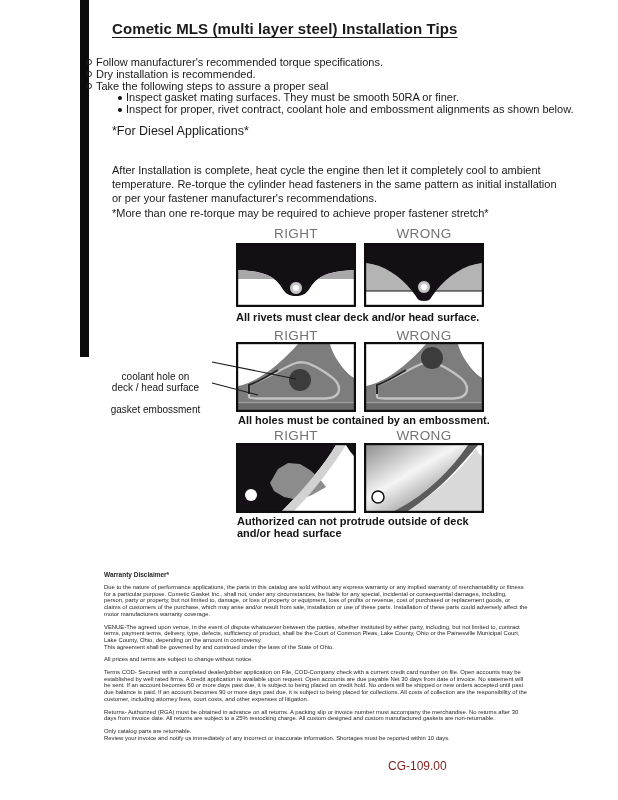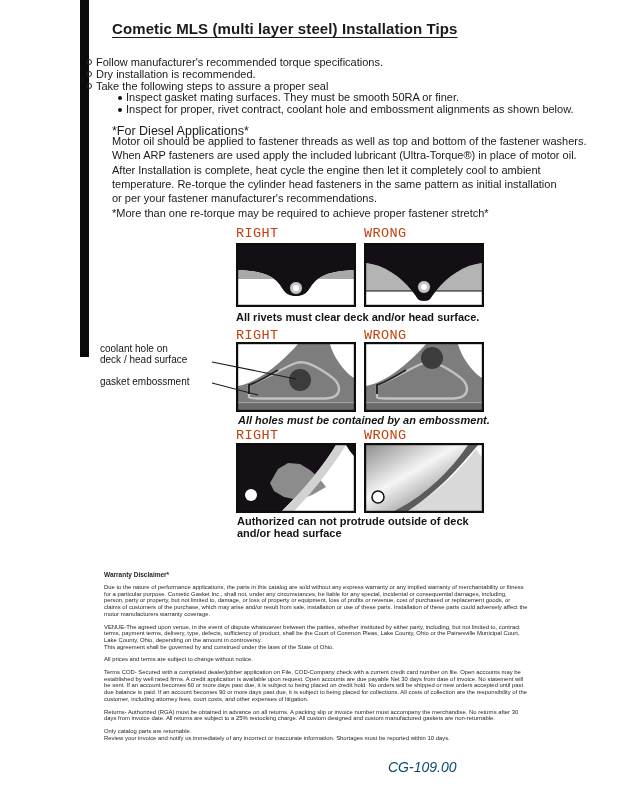--- a/index.html
+++ b/index.html
@@ -11,63 +11,59 @@
   .intro{position:absolute;left:86px;top:44px;font-size:11px;line-height:11.8px;margin-top:13px;}
   .b{white-space:nowrap;}
   .b.sub{margin-left:32px;}
   .dot-o{display:inline-block;width:4px;height:4px;border:1px solid #222;border-radius:50%;
          margin-right:4px;vertical-align:1px;}
   .dot-f{display:inline-block;width:4px;height:4px;background:#111;border-radius:50%;
          margin-right:4px;vertical-align:1px;}
   .diesel-h{position:absolute;left:112px;top:124px;margin:0;font-size:12.5px;font-weight:normal;}
   .para{position:absolute;left:112px;font-size:11px;line-height:14.2px;white-space:nowrap;}
   .p1{top:134px;} .p2{top:163px;} .p3{top:206px;text-align:center;}
-  .r-label{position:absolute;width:120px;text-align:left;font-size:13.5px;letter-spacing:0.4px;color:#c2410c;font-family:Liberation Mono, monospace;}
+  .r-label{position:absolute;width:120px;text-align:center;font-size:13.5px;letter-spacing:0.4px;color:#737373;}
   .dbox{position:absolute;width:120px;}
   .cap{position:absolute;font-size:11px;font-weight:bold;color:#141414;}
   .row1-l{left:236px;top:226px;} .row1-r{left:364px;top:226px;}
   .row2-l{left:236px;top:328px;} .row2-r{left:364px;top:328px;}
   .row3-l{left:236px;top:428px;} .row3-r{left:364px;top:428px;}
   .box1l{left:236px;top:243px;height:64px;} .box1r{left:364px;top:243px;height:64px;}
   .box2l{left:236px;top:342px;height:70px;} .box2r{left:364px;top:342px;height:70px;}
   .box3l{left:236px;top:443px;height:70px;} .box3r{left:364px;top:443px;height:70px;}
-  .cap1{left:236px;top:311px;} .cap2{left:238px;top:414px;font-style:italic;}
+  .cap1{left:236px;top:311px;} .cap2{left:238px;top:414px;}
   .cap3{left:237px;top:516px;width:250px;line-height:11.5px;}
-  .side-lab{position:absolute;left:100px;width:111px;text-align:left;font-size:10px;
-            line-height:10.8px;color:#141414;}
+  .side-lab{position:absolute;left:100px;width:111px;text-align:center;font-size:10px;
+            line-height:10.8px;color:#141414;margin-top:28px;}
   .lab-coolant{top:344px;} .lab-emboss{top:377px;}
   .overlay{position:absolute;left:0;top:0;width:618px;height:800px;pointer-events:none;}
   .warranty{position:absolute;left:104px;top:571px;width:424px;color:#262626;}
   .w-h{font-size:6.5px;font-weight:bold;margin:0 0 6px 0;}
   .w-p{font-size:5.9px;line-height:6.7px;margin:0 0 6px 0;text-align:left;}
   .w-p.tight{margin-bottom:0;}
-  .pagenum{position:absolute;left:388px;top:759px;font-size:14px;color:#0c4a6e;font-style:italic;}
+  .pagenum{position:absolute;left:388px;top:759px;font-size:12px;color:#7f1d1d;}
 </style>
 </head>
 <body>
 
 <div class="page">
   <div class="leftbar"></div>
 
   <h1 class="title">Cometic MLS (multi layer steel) Installation Tips</h1>
 
   <div class="intro">
     <div class="b"><span class="dot-o"></span><span>Follow manufacturer's recommended torque specifications.</span></div>
     <div class="b"><span class="dot-o"></span><span>Dry installation is recommended.</span></div>
     <div class="b"><span class="dot-o"></span><span>Take the following steps to assure a proper seal</span></div>
     <div class="b sub"><span class="dot-f"></span><span>Inspect gasket mating surfaces.  They must be smooth 50RA or finer.</span></div>
     <div class="b sub"><span class="dot-f"></span><span>Inspect for proper, rivet contract, coolant hole and embossment alignments as shown below.</span></div>
   </div>
 
   <h2 class="diesel-h">*For Diesel Applications*</h2>
 
-  <div class="para p1">
-    <div>Motor oil should be applied to fastener threads as well as top and bottom of the fastener washers.</div>
-    <div>When ARP fasteners are used apply the included lubricant (Ultra-Torque®) in place of motor oil.</div>
-  </div>
   <div class="para p2">
     <div>After Installation is complete, heat cycle the engine then let it completely cool to ambient</div>
     <div>temperature. Re-torque the cylinder head fasteners in the same pattern as initial installation</div>
     <div>or per your fastener manufacturer's recommendations.</div>
   </div>
   <div class="para p3">*More than one re-torque may be required to achieve proper fastener stretch*</div>
 
   <div class="r-label row1-l">RIGHT</div>
   <div class="r-label row1-r">WRONG</div>
 

